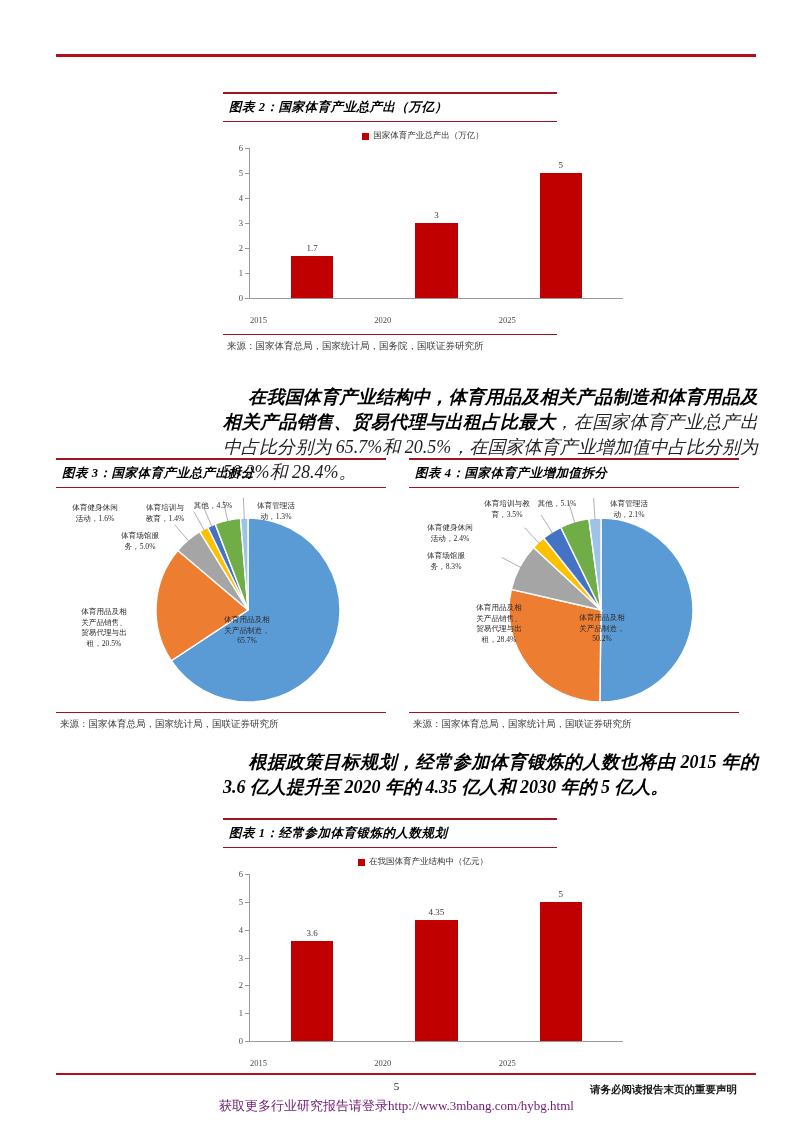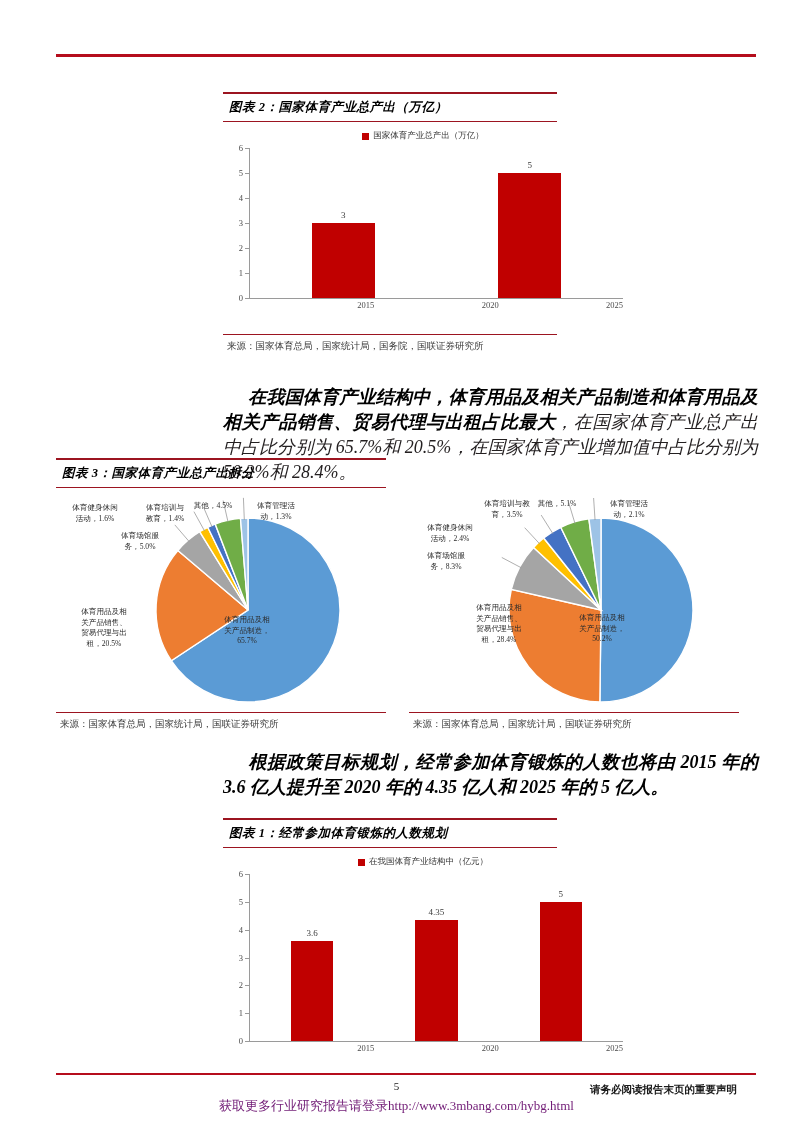--- a/index.html
+++ b/index.html
@@ -45,21 +45,21 @@
   .yaxis{position:absolute;left:0;top:0;bottom:18px;width:26px;}
   .ytick{position:absolute;right:6px;font-size:8.5px;color:#4a4a4a;transform:translateY(-50%);}
   .ytickmark{position:absolute;right:0;width:4px;height:1px;background:#9a9a9a;}
   .axisline-y{position:absolute;left:26px;top:0;bottom:18px;width:1px;background:#9a9a9a;}
   .axisline-x{position:absolute;left:26px;right:0;height:1px;background:#9a9a9a;}
   .bars{position:absolute;left:27px;right:0;top:0;bottom:18px;display:flex;}
   .barcell{flex:1;position:relative;display:flex;align-items:flex-end;justify-content:center;}
   .bar{width:34%;background:#c00000;}
   .barval{position:absolute;left:0;right:0;text-align:center;font-size:9px;color:#3a3a3a;}
   .xlabels{position:absolute;left:27px;right:0;bottom:0;height:16px;display:flex;}
-  .xlab{flex:1;text-align:right;font-size:8.5px;color:#4a4a4a;padding-top:0;}
+  .xlab{flex:1;text-align:left;font-size:8.5px;color:#4a4a4a;padding-top:15px;}
 
   
   .piewrap{position:absolute;}
   .pielabel{
     position:absolute;font-size:7.6px;line-height:10.5px;color:#2b2b2b;
     text-align:center;white-space:pre-line;
   }
 
   
   .foot-rule{position:absolute;left:56px;top:1073px;width:700px;height:2px;background:#b50d1c;}
@@ -98,20 +98,24 @@
           <div class="ytick" style="top:100px">2</div>
           <div class="ytickmark" style="top:100px"></div>
           <div class="ytick" style="top:125px">1</div>
           <div class="ytickmark" style="top:125px"></div>
           <div class="ytick" style="top:150px">0</div>
           <div class="ytickmark" style="top:150px"></div>
         </div>
         <div class="axisline-y"></div>
         <div class="axisline-x" style="top:150px"></div>
         <div class="bars">
+          <div class="barcell">
+            <div class="barval" style="bottom:45.5px">1.7</div>
+            <div class="bar" style="height:42.5px;background:#c00000"></div>
+          </div>
           <div class="barcell">
             <div class="barval" style="bottom:78px">3</div>
             <div class="bar" style="height:75px;background:#c00000"></div>
           </div>
           <div class="barcell">
             <div class="barval" style="bottom:128px">5</div>
             <div class="bar" style="height:125px;background:#c00000"></div>
           </div>
         </div>
         <div class="xlabels">
@@ -164,20 +168,25 @@
     <div class="pielabel" style="left:78px;top:8px;width:62px;">体育培训与
 教育，1.4%</div>
     <div class="pielabel" style="left:133px;top:6px;width:48px;">其他，4.5%</div>
     <div class="pielabel" style="left:186px;top:6px;width:68px;">体育管理活
 动，1.3%</div>
   </div>
 
   <div class="src-rule" style="left:56px;top:712px;width:330px;"></div>
   <div class="src" style="left:60px;top:714px;">来源：国家体育总局，国家统计局，国联证券研究所</div>
 
+  <div class="fig-head" style="left:409px;top:458px;width:330px;">
+    <div class="rule-top"></div>
+    <div class="title">图表 4：国家体育产业增加值拆分</div>
+    <div class="rule-bot"></div>
+  </div>
 
   <div class="piewrap" style="left:409px;top:495px;width:330px;height:215px;">
     <svg id="pie4" width="330" height="215">
         <path d="M 192 115 L 192 23 A 92 92 0 1 1 190.8439243307315 206.9927360667511 Z" fill="#5b9bd5" stroke="#ffffff" stroke-width="1.4"></path>
         <path d="M 192 115 L 190.8439243307315 206.9927360667511 A 92 92 0 0 1 102.34352770363492 94.36708999265684 Z" fill="#ed7d31" stroke="#ffffff" stroke-width="1.4"></path>
         <path d="M 192 115 L 102.34352770363492 94.36708999265684 A 92 92 0 0 1 124.54050814752453 52.444289157537376 Z" fill="#a5a5a5" stroke="#ffffff" stroke-width="1.4"></path>
         <line x1="112.31969079120343" y1="72.81144794626665" x2="92.80614567884508" y2="62.47955764739318" stroke="#9a9a9a" stroke-width="0.8"></line>
         <path d="M 192 115 L 124.54050814752453 52.444289157537376 A 92 92 0 0 1 134.7035241950937 43.02004542695384 Z" fill="#ffc000" stroke="#ffffff" stroke-width="1.4"></path>
         <line x1="130.69540337438676" y1="48.88969798457393" x2="115.68203277219575" y2="32.69941993997979" stroke="#9a9a9a" stroke-width="0.8"></line>
         <path d="M 192 115 L 134.7035241950937 43.02004542695384 A 92 92 0 0 1 151.78534946811422 32.25471685589385 Z" fill="#4472c4" stroke="#ffffff" stroke-width="1.4"></path>
@@ -202,21 +211,21 @@
 育，3.5%</div>
     <div class="pielabel" style="left:124px;top:4px;width:48px;">其他，5.1%</div>
     <div class="pielabel" style="left:186px;top:4px;width:68px;">体育管理活
 动，2.1%</div>
   </div>
 
   <div class="src-rule" style="left:409px;top:712px;width:330px;"></div>
   <div class="src" style="left:413px;top:714px;">来源：国家体育总局，国家统计局，国联证券研究所</div>
 
   <div class="para" style="left:223px;top:750px;width:535px;">
-    <span style="display:inline-block;width:25px;"></span><b>根据政策目标规划，经常参加体育锻炼的人数也将由 2015 年的 3.6 亿人提升至 2020 年的 4.35 亿人和 2025 年的 5 亿人。</b>
+    <span style="display:inline-block;width:25px;"></span><b>根据政策目标规划，经常参加体育锻炼的人数也将由 2015 年的 3.6 亿人提升至 2020 年的 4.35 亿人和 2030 年的 5 亿人。</b>
   </div>
 
   <div class="fig-head" style="left:223px;top:818px;width:334px;">
     <div class="rule-top"></div>
     <div class="title">图表 1：经常参加体育锻炼的人数规划</div>
     <div class="rule-bot"></div>
   </div>
 
   <div class="barchart" style="left:223px;top:856px;width:400px;height:210px;">
     <div class="legend">

